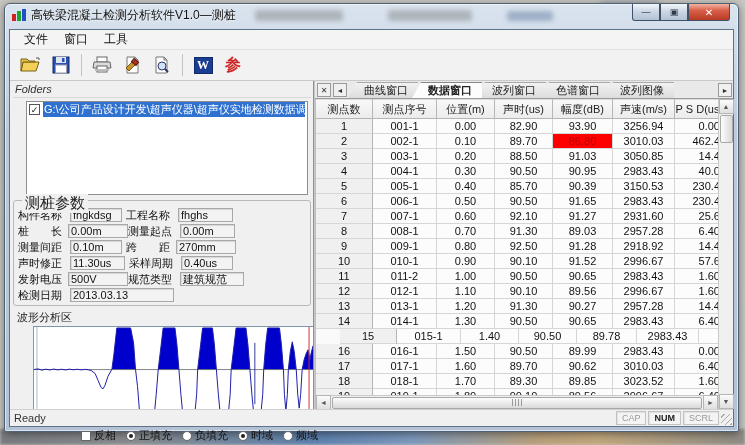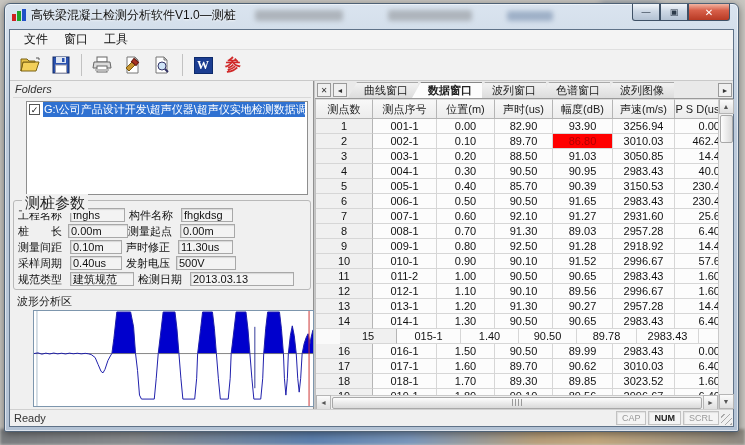--- a/index.html
+++ b/index.html
@@ -209,39 +209,43 @@
         <div class="folders-list">
             <div class="fl-item sel">
               <div class="fl-check">✓</div>
               <div class="fl-text">G:\公司产品设计开发\超声仪器\超声仪实地检测数据调试qd\qd03\qd03-a...</div>
             </div>
           </div>
 
         <div class="groupbox">
           <span class="gb-legend">测桩参数</span>
           <div class="params">
+              <div class="field c1">
+                <div class="lbl">构件名称</div>
+                <div class="val">fhgkdsg</div>
+              </div>
               <div class="field c0">
                 <div class="lbl">工程名称</div>
                 <div class="val">fhghs</div>
               </div>
-              <div class="field c1">
-                <div class="lbl">构件名称</div>
-                <div class="val">fhgkdsg</div>
-              </div>
               <div class="field c2">
                 <div class="lbl">桩　　长</div>
                 <div class="val">0.00m</div>
               </div>
               <div class="field c0">
                 <div class="lbl">测量起点</div>
                 <div class="val">0.00m</div>
               </div>
               <div class="field c1">
                 <div class="lbl">测量间距</div>
                 <div class="val">0.10m</div>
+              </div>
+              <div class="field c2">
+                <div class="lbl">跨　　距</div>
+                <div class="val">270mm</div>
               </div>
               <div class="field c0">
                 <div class="lbl">声时修正</div>
                 <div class="val">11.30us</div>
               </div>
               <div class="field c1">
                 <div class="lbl">采样周期</div>
                 <div class="val">0.40us</div>
               </div>
               <div class="field c2">

